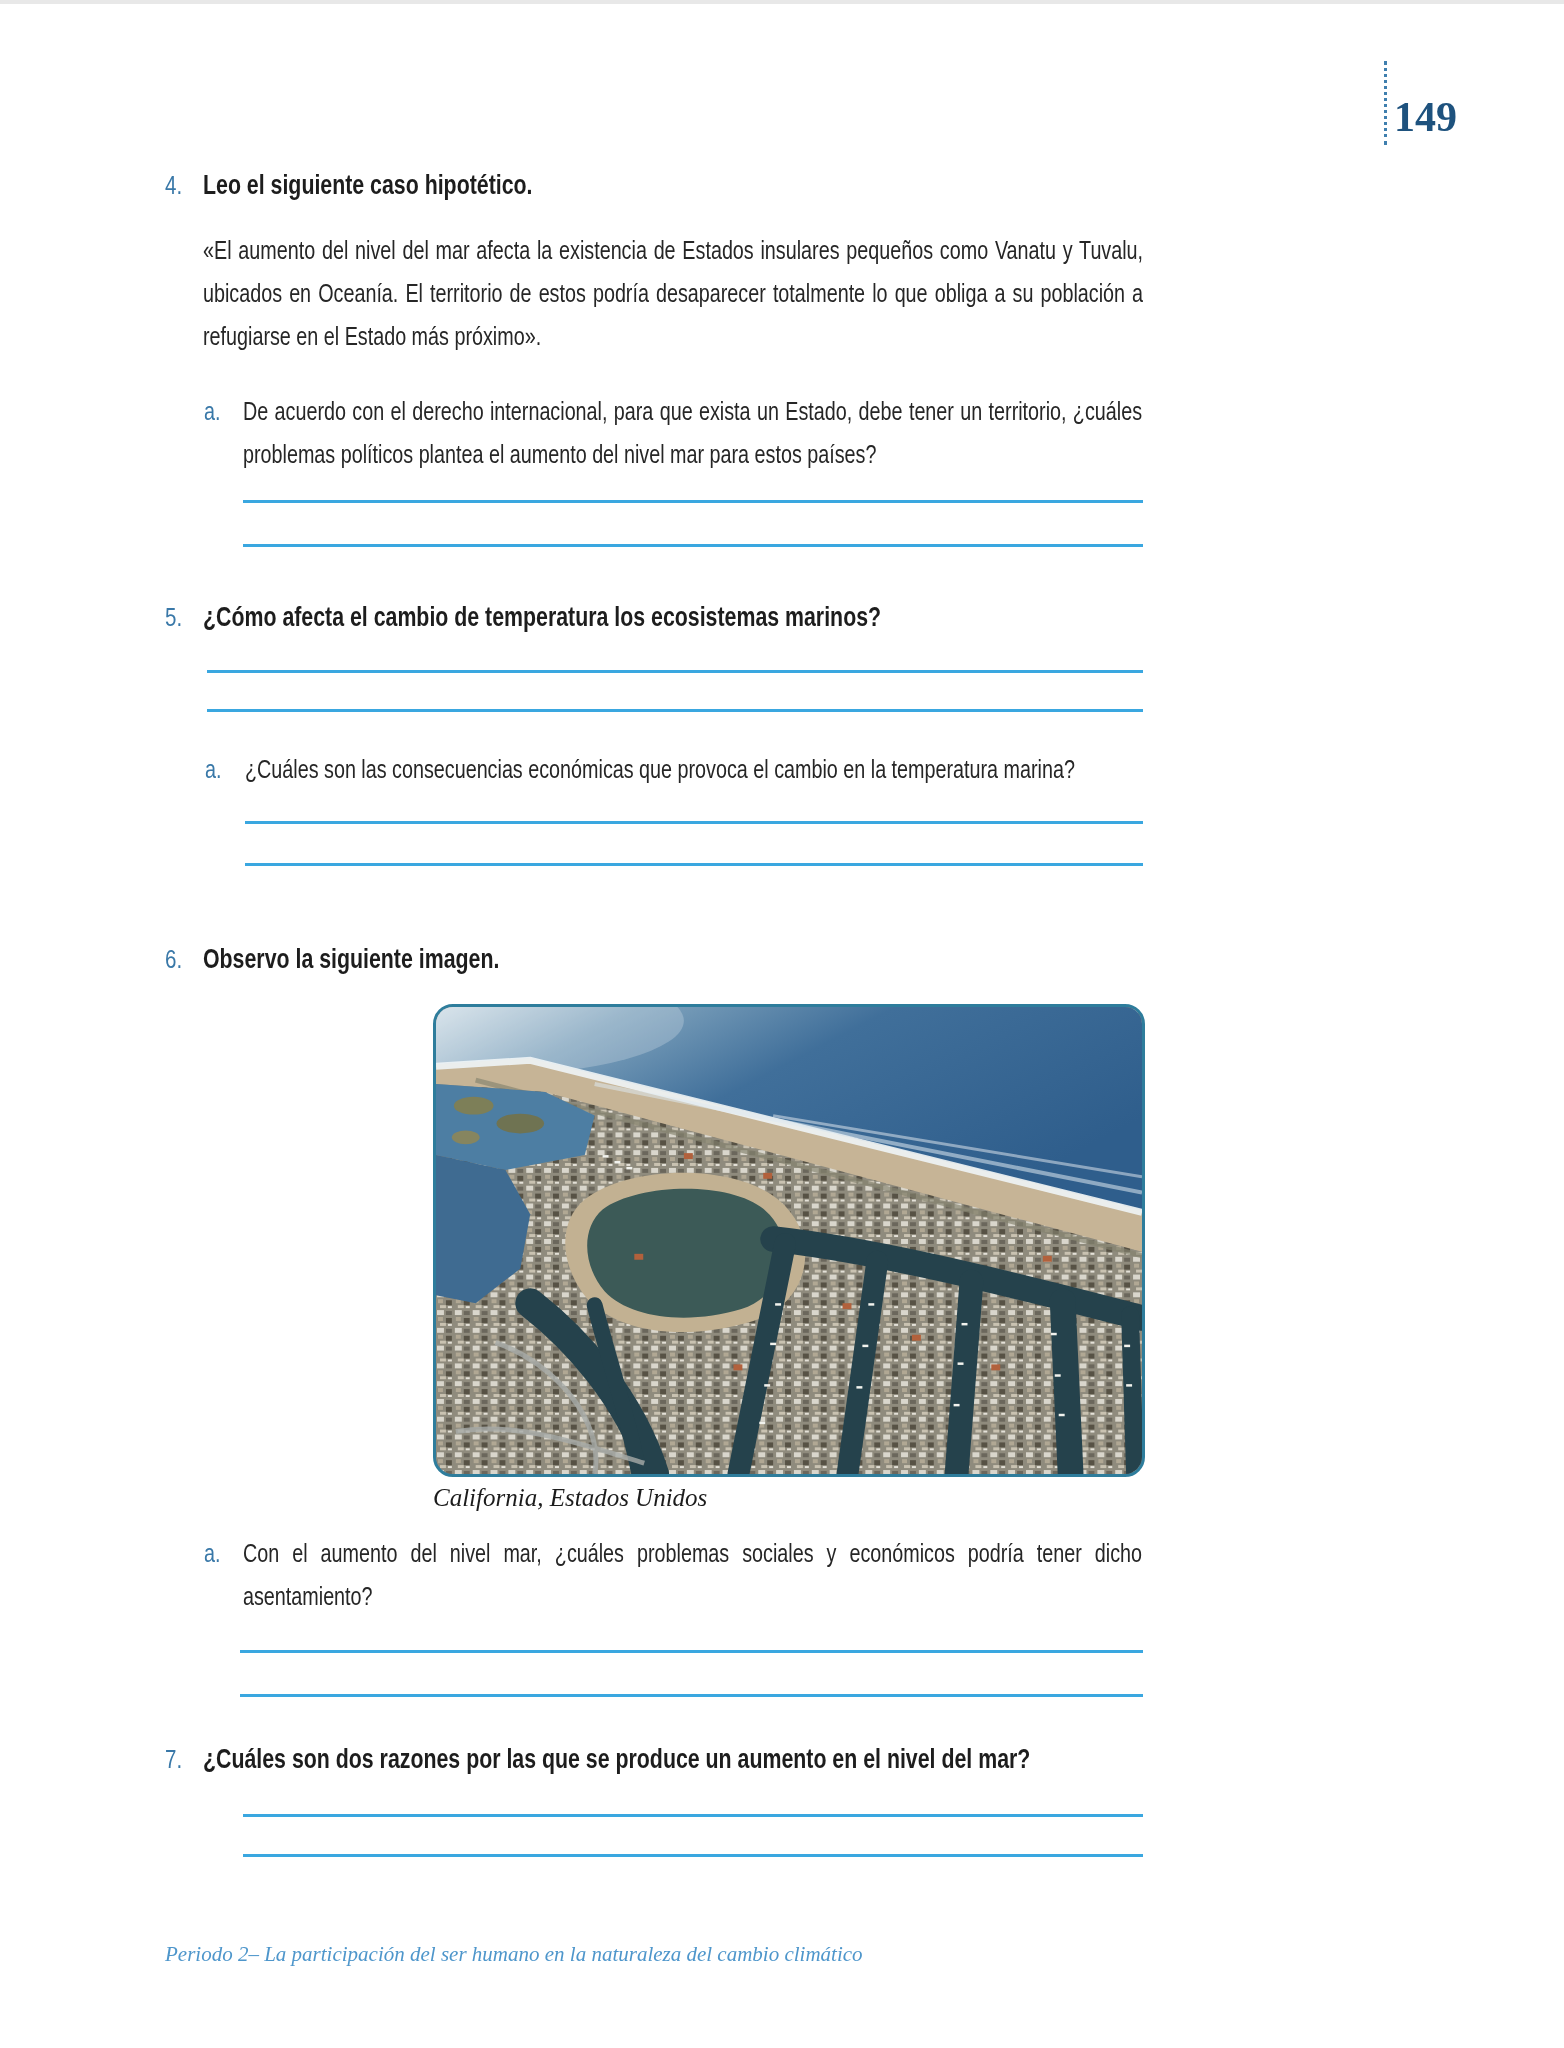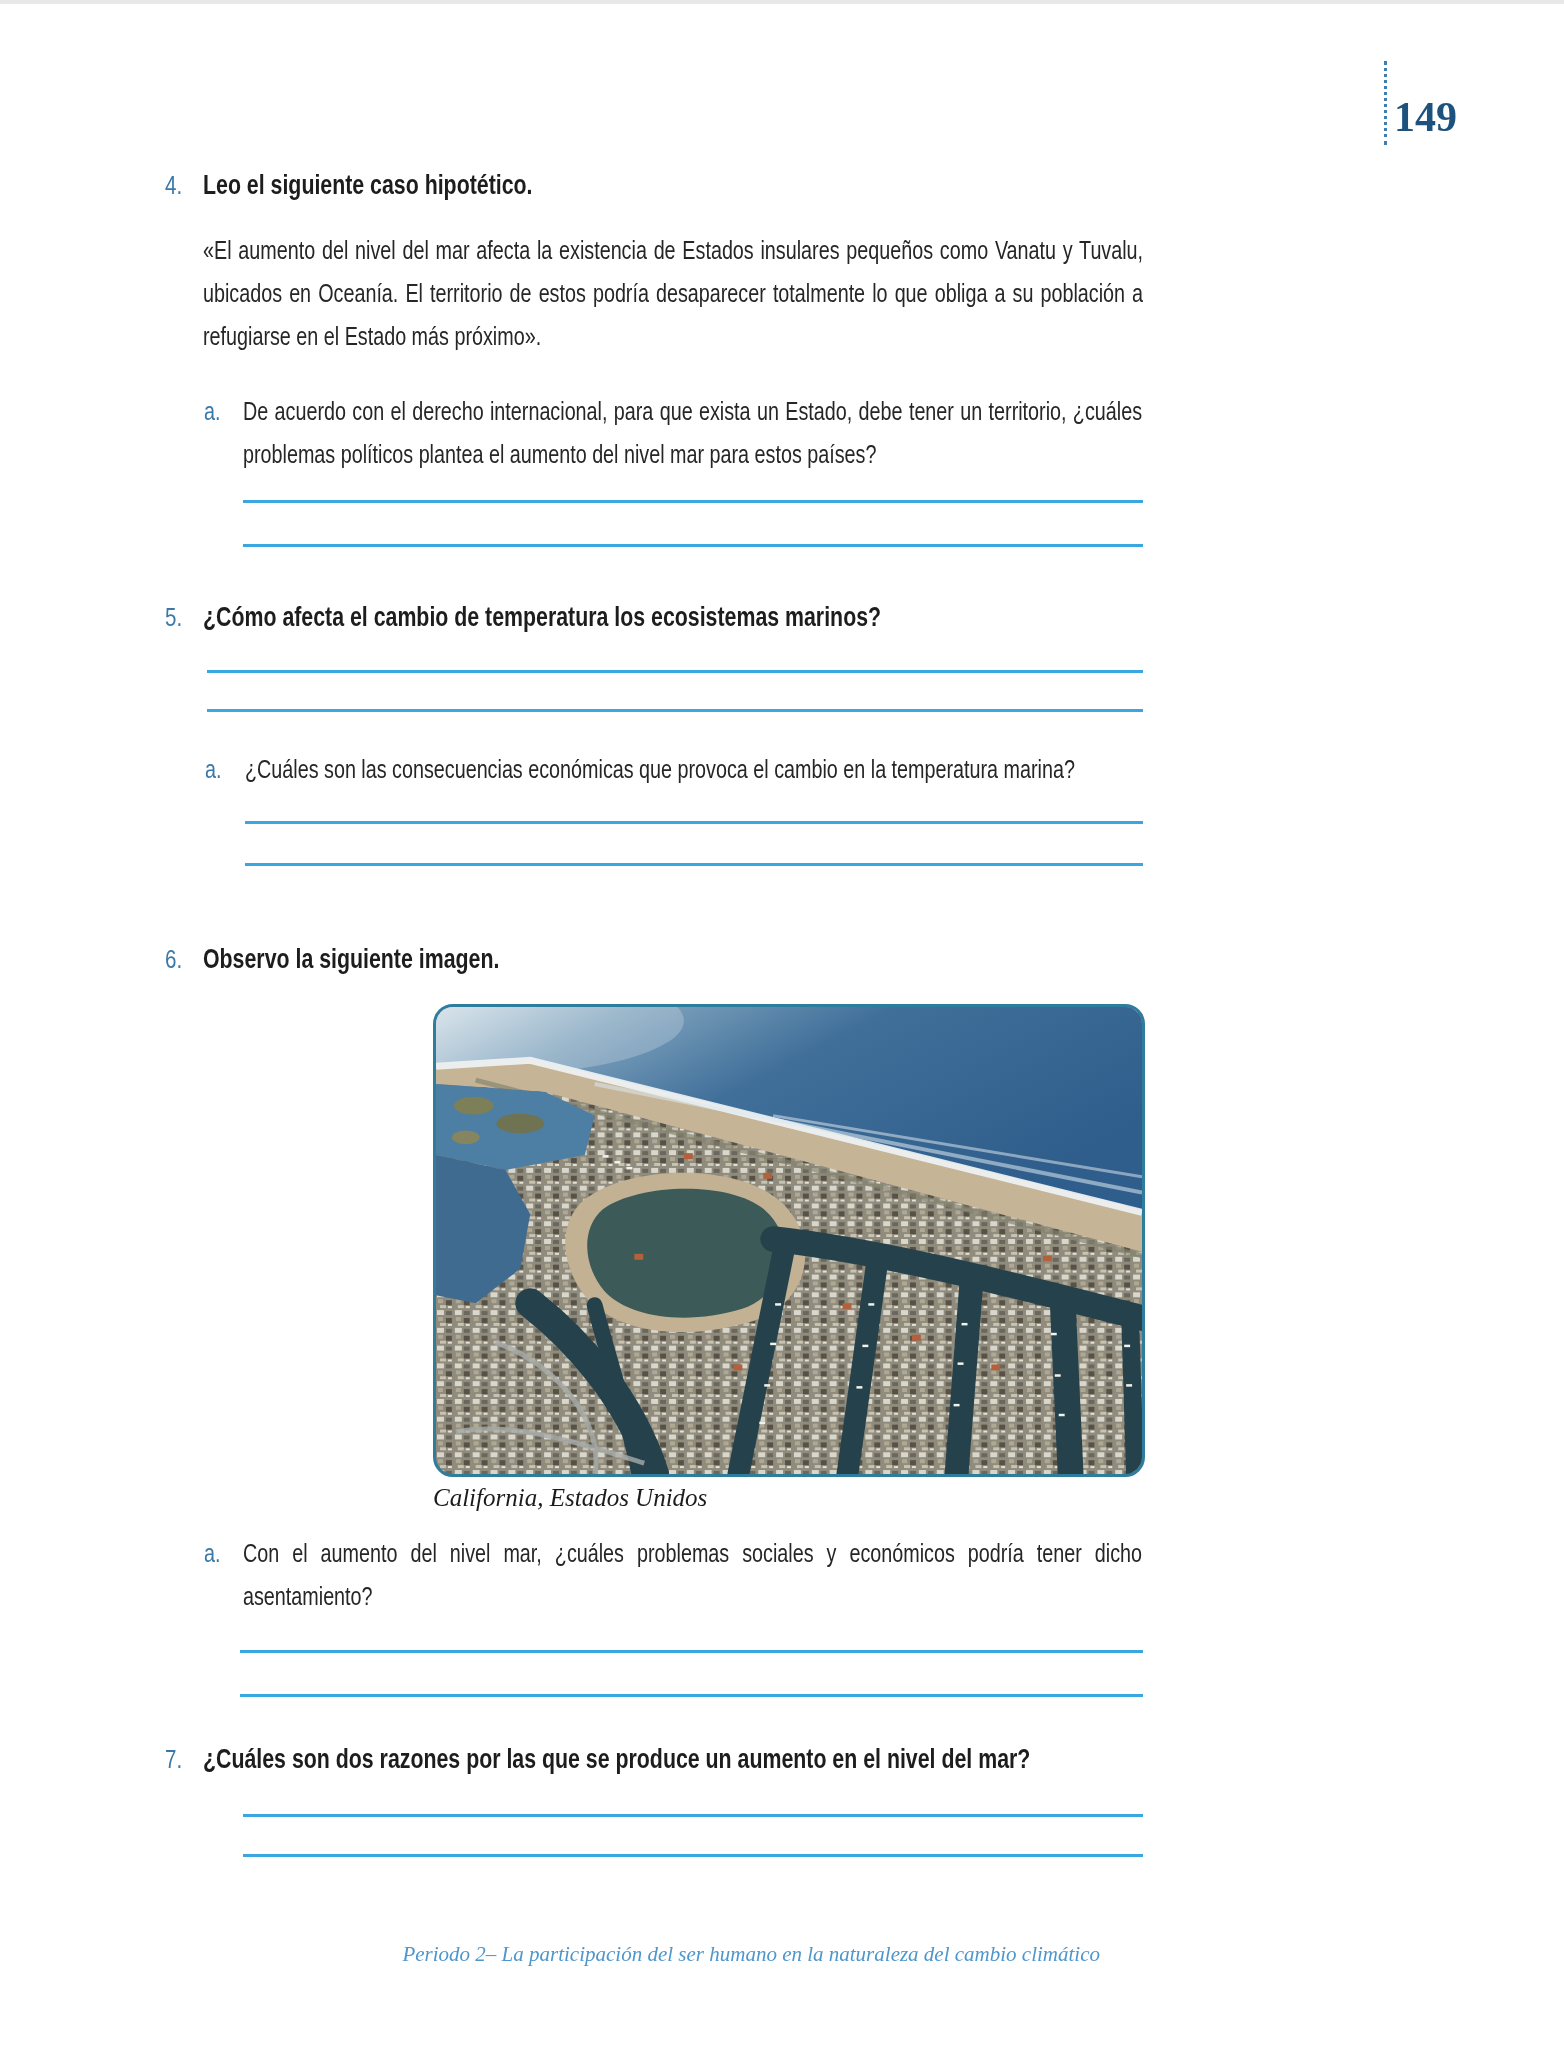--- a/index.html
+++ b/index.html
@@ -23,21 +23,21 @@
 
   .ans{position:absolute;height:0;border-top:3px solid #3aa7e0;}
 
   .photo{position:absolute;left:433px;top:1000px;width:712px;height:473px;margin:0;
          border:3px solid #2e7d9c;border-radius:20px;overflow:hidden;box-sizing:border-box;
          background:#5b7f99;}
   .photo svg{display:block;width:100%;height:100%;}
 
   .caption{position:absolute;left:433px;top:1480px;width:710px;
            font-family:"Liberation Serif",serif;font-style:italic;font-size:25px;color:#1c1c1c;}
-  .footer{position:absolute;left:165px;top:1938px;width:935px;text-align:right;
+  .footer{position:absolute;left:165px;top:1938px;width:935px;text-align:left;
           font-family:"Liberation Serif",serif;font-style:italic;font-size:21px;color:#4e96cb;}
 </style>
 </head>
 <body>
 
 <div class="page">
 
   <div class="dotted-rule"></div>
   <div class="page-num">149</div>
 

